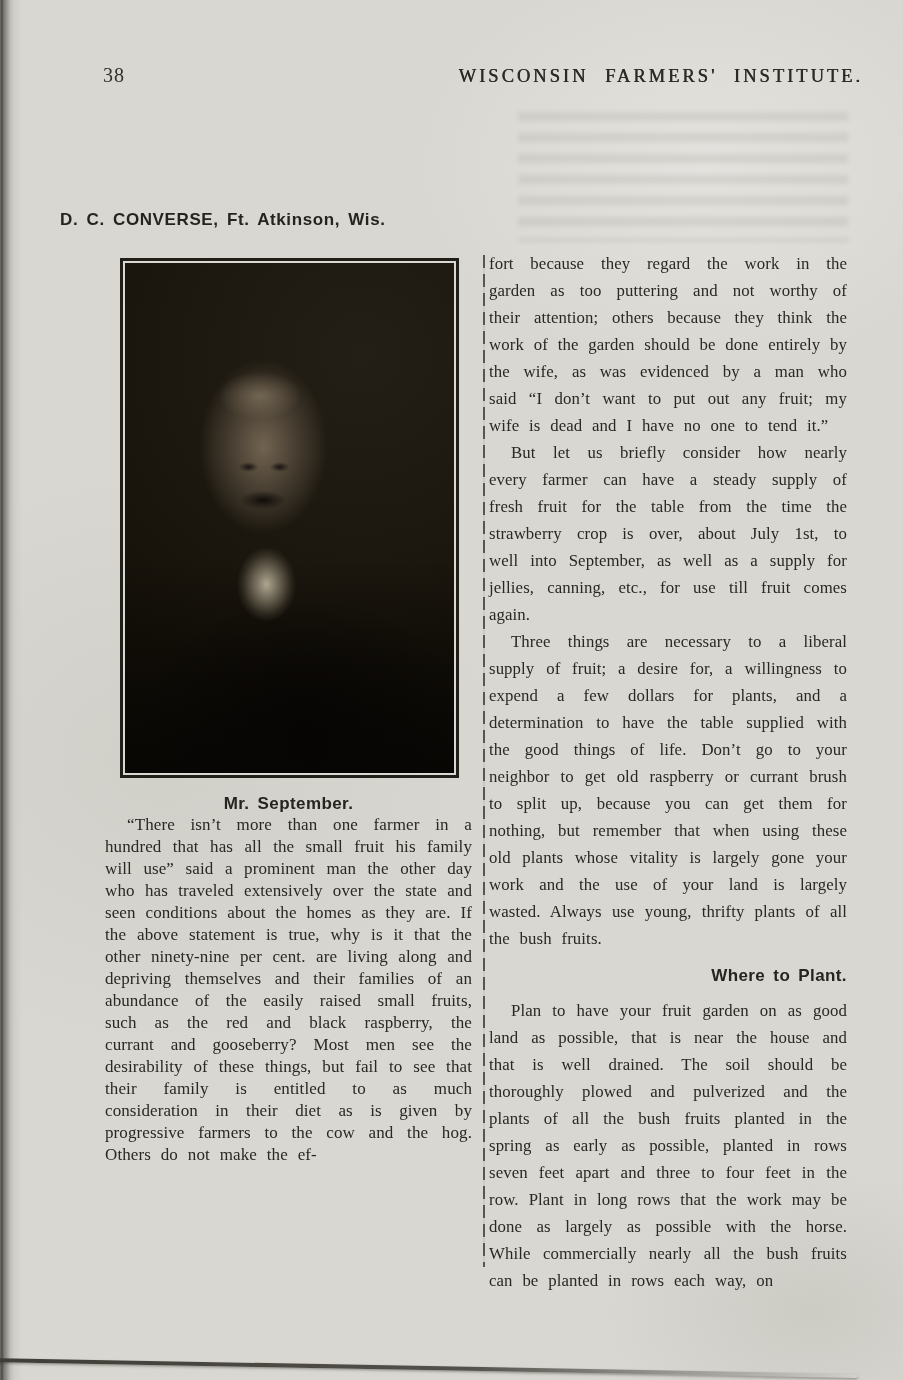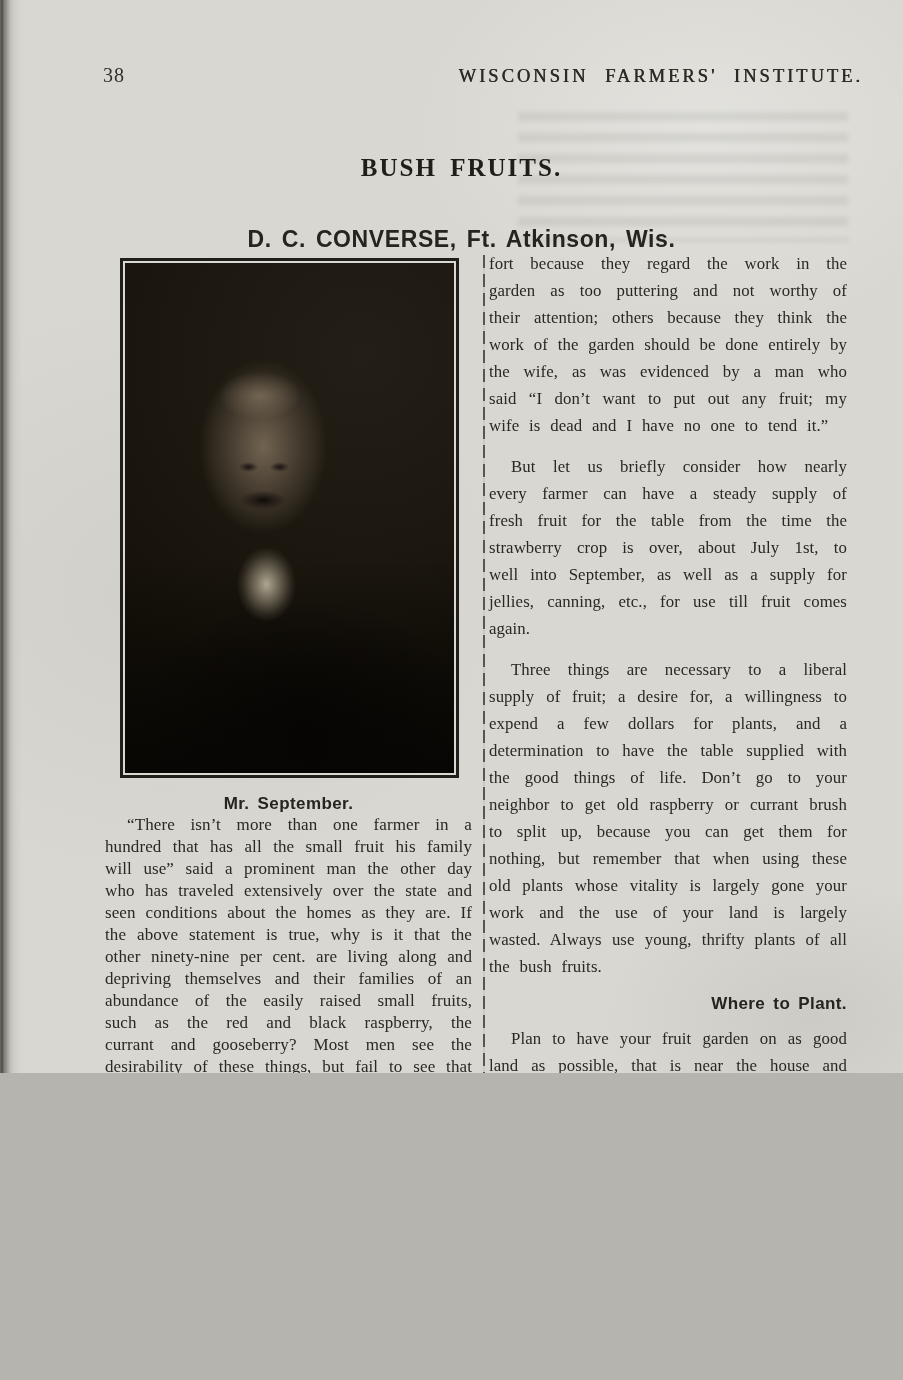--- a/index.html
+++ b/index.html
@@ -1,20 +1,20 @@
 <!DOCTYPE html>
 <html><head>
 <meta charset="utf-8">
 <style>
   html,body { margin:0; padding:0; background:#b5b4ae; }
   * { box-sizing:border-box; }
 
   .page {
     position:relative;
-    width:903px; height:1073px;
+    width:903px; height:1380px;
     margin:0 auto;
     overflow:hidden;
     color:#2b2823;
     font-family:"Liberation Serif","DejaVu Serif",serif;
     background:
       radial-gradient(ellipse 420px 300px at 78% 12%, rgba(255,255,255,0.28), rgba(255,255,255,0) 70%),
       radial-gradient(ellipse 500px 420px at 18% 55%, rgba(110,105,90,0.07), rgba(110,105,90,0) 70%),
       radial-gradient(ellipse 300px 200px at 90% 95%, rgba(100,95,82,0.10), rgba(100,95,82,0) 70%),
       #d8d7d1;
   }
@@ -46,24 +46,23 @@
     color:#2e2b25; text-shadow:0.5px 0 0 currentColor;
   }
 
   .title {
     position:absolute; left:60px; right:40px; top:154px; margin:0;
     text-align:center; font-size:25px; font-weight:700;
     letter-spacing:2px; word-spacing:5px; color:#211e18;
   }
 
   .byline {
-    position:absolute; left:60px; right:40px; top:210px; margin:16px;
-    text-align:center;
+    position:absolute; left:60px; right:40px; top:210px; margin:0;
     font-family:"Liberation Sans","DejaVu Sans",sans-serif;
-    font-size:23px; font-weight:700; letter-spacing:0.6px; word-spacing:3px;
+    font-size:17px; font-weight:700; letter-spacing:0.6px; word-spacing:3px;
     color:#272420;
   }
 
   .col { position:absolute; top:250px; }
   .col.left  { left:105px; width:367px; }
   .col.right { left:489px; width:358px; }
 
   
   .divider {
     position:absolute; left:483px; top:255px; height:1012px; width:1.5px;
@@ -103,21 +102,21 @@
   .body {
     margin:0;
     font-size:17px; line-height:27px;
     text-align:justify; text-justify:inter-word;
     word-spacing:5.5px; letter-spacing:0.1px;
     hyphens:none;
   }
   .col.left .body { line-height:22px; }
   .col.right .body { font-size:16.8px; }
   .indent { text-indent:22px; }
-  .body + .body { margin-top:14px; }
+  .body + .body { margin-top:0; }
 
   .subheading {
     margin:14px 0 11px 0;
     text-align:right;
     font-family:"Liberation Sans","DejaVu Sans",sans-serif;
     font-size:17px; font-weight:700; letter-spacing:0.4px; word-spacing:3px;
     color:#272420;
   }
 
   
@@ -134,21 +133,20 @@
 
 <div class="page">
 
   <div class="binding"></div>
   <div class="bleed"></div>
 
   <div class="page-number">38</div>
 
   <div class="running-header">WISCONSIN FARMERS' INSTITUTE.</div>
 
-  <h1 class="title">BUSH FRUITS.</h1>
 
   <h2 class="byline">D. C. CONVERSE, Ft. Atkinson, Wis.</h2>
 
   <div class="col left">
     <figure class="photo-frame" style="margin-left:15px; margin-top:8px;">
       <div class="photo"></div>
     </figure>
     <div class="caption">Mr. September.</div>
     <p class="body indent">“There isn’t more than one farmer in a hundred that has all the small fruit his family will use” said a prominent man the other day who has traveled extensively over the state and seen conditions about the homes as they are.  If the above statement is true, why is it that the other ninety-nine per cent. are living along and depriving themselves and their families of an abundance of the easily raised small fruits, such as the red and black raspberry, the currant and gooseberry?  Most men see the desirability of these things, but fail to see that their family is entitled to as much consideration in their diet as is given by progressive farmers to the cow and the hog.  Others do not make the ef-</p>
   </div>

